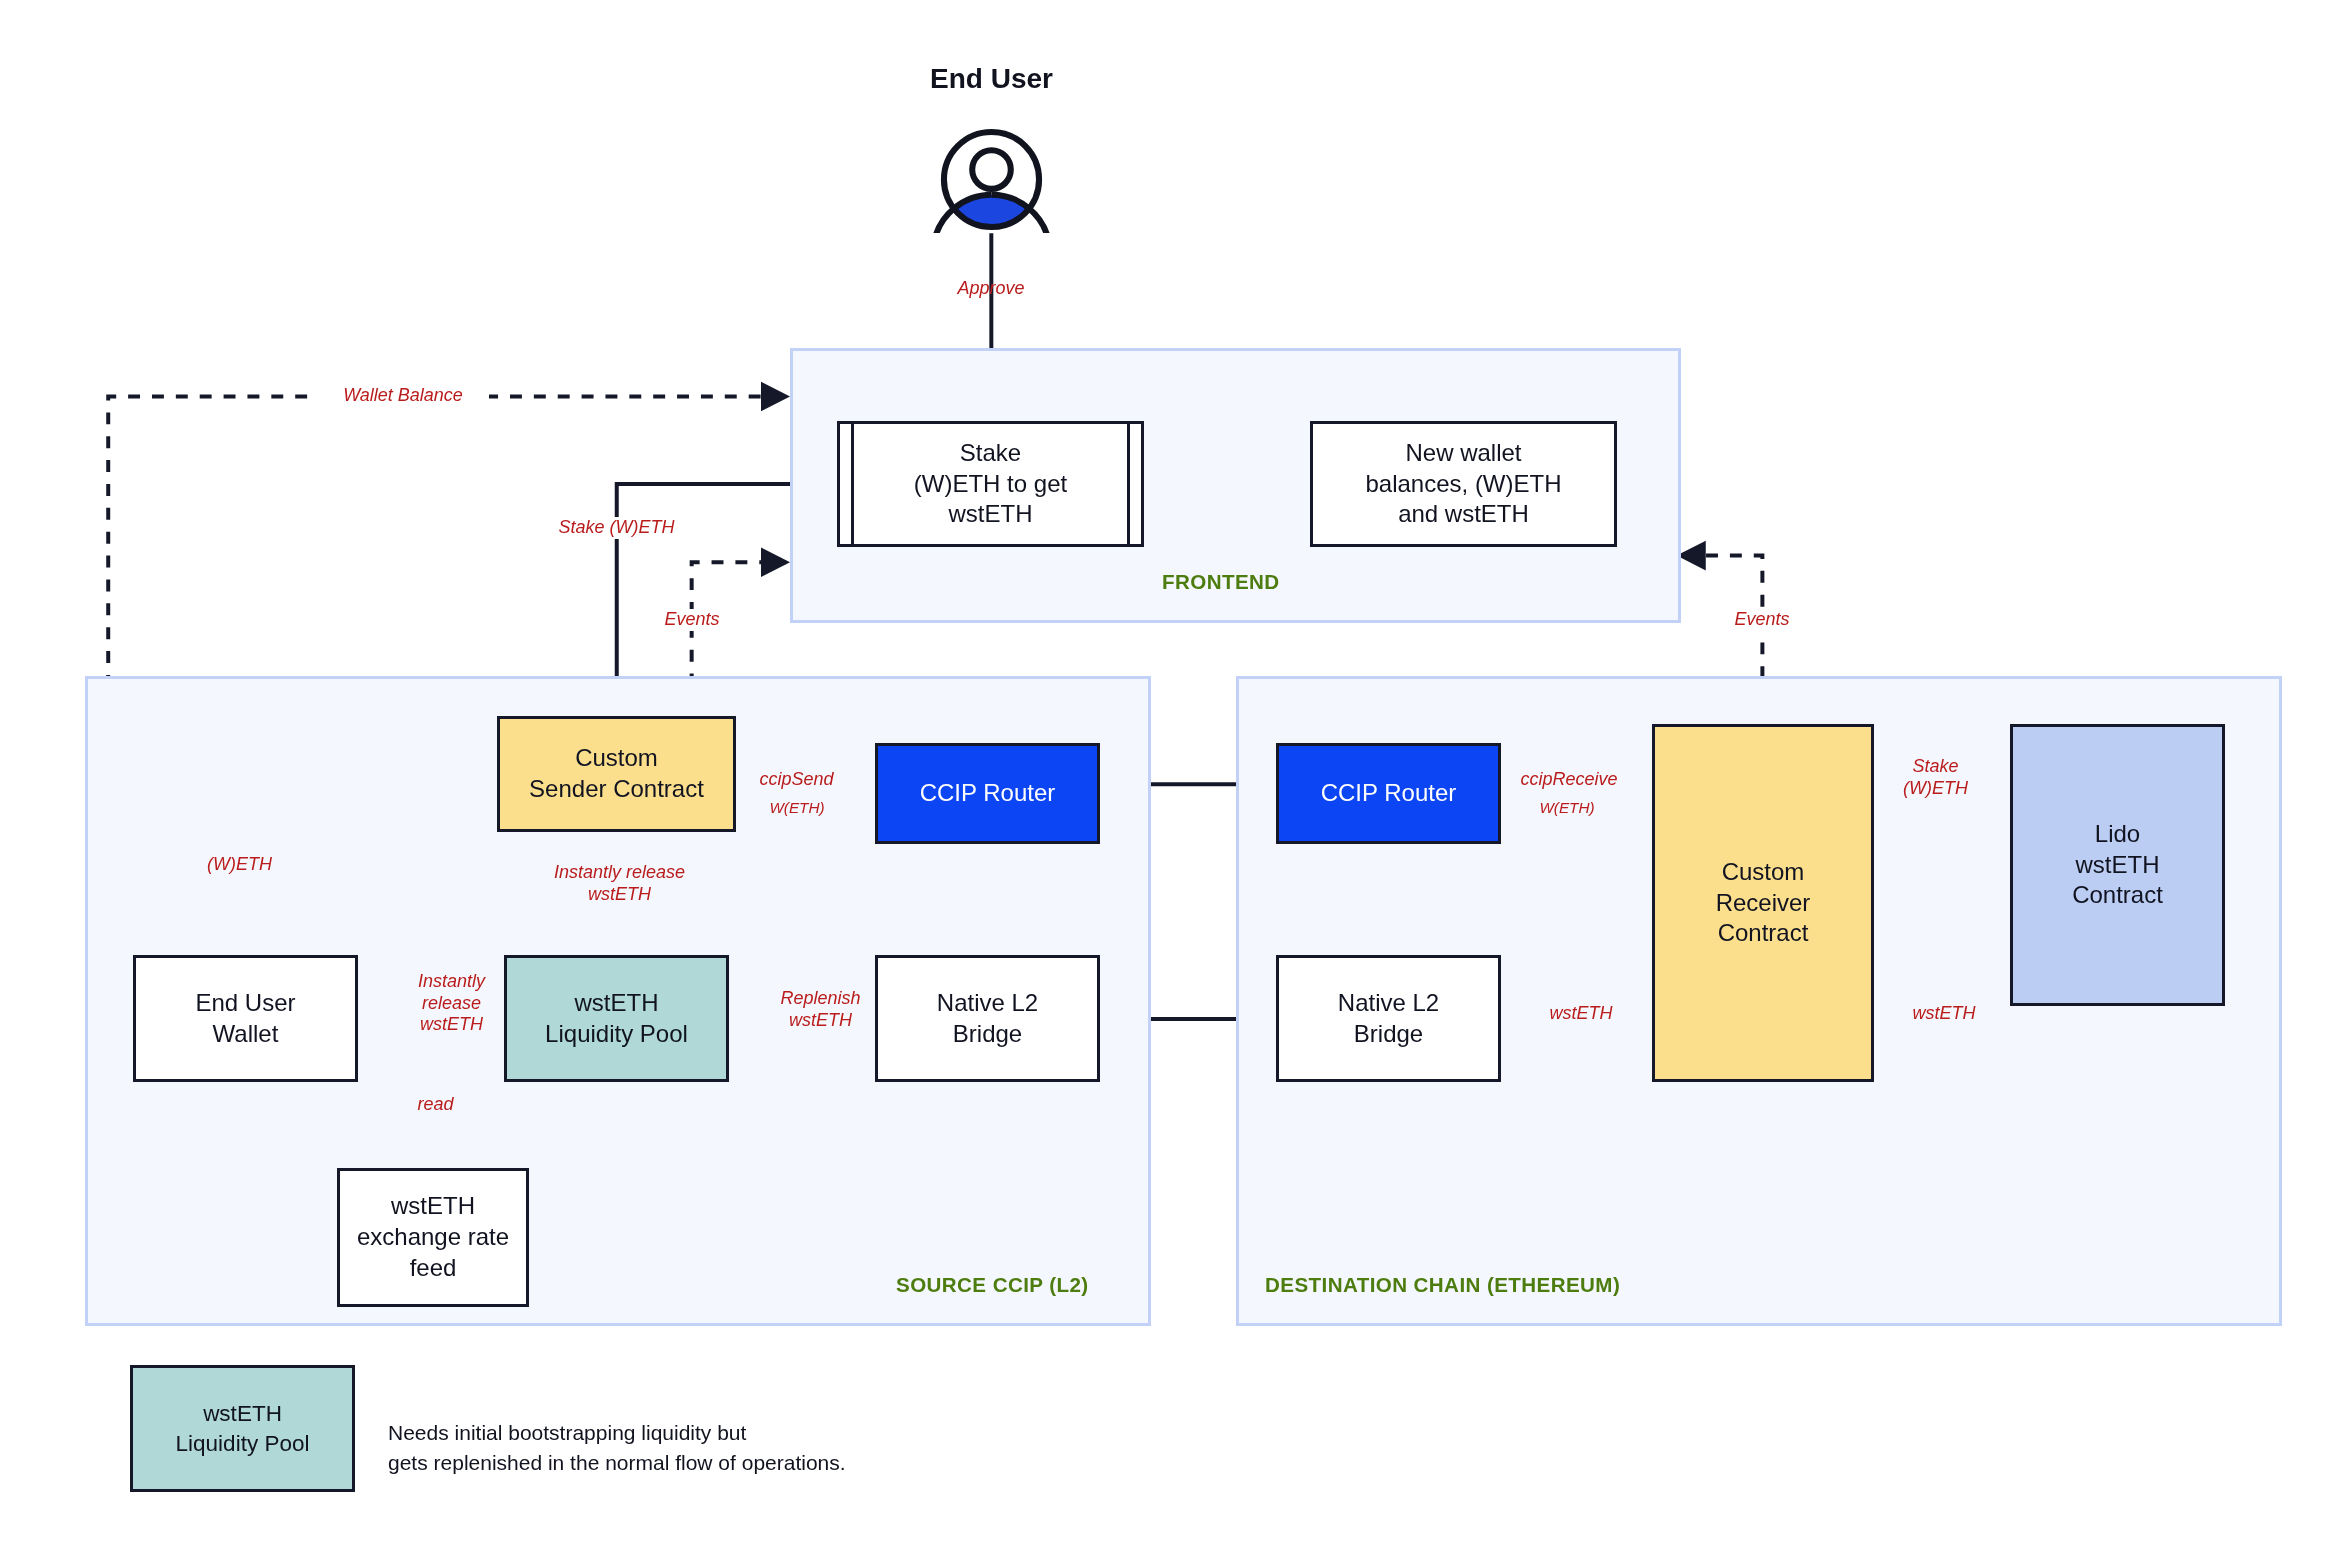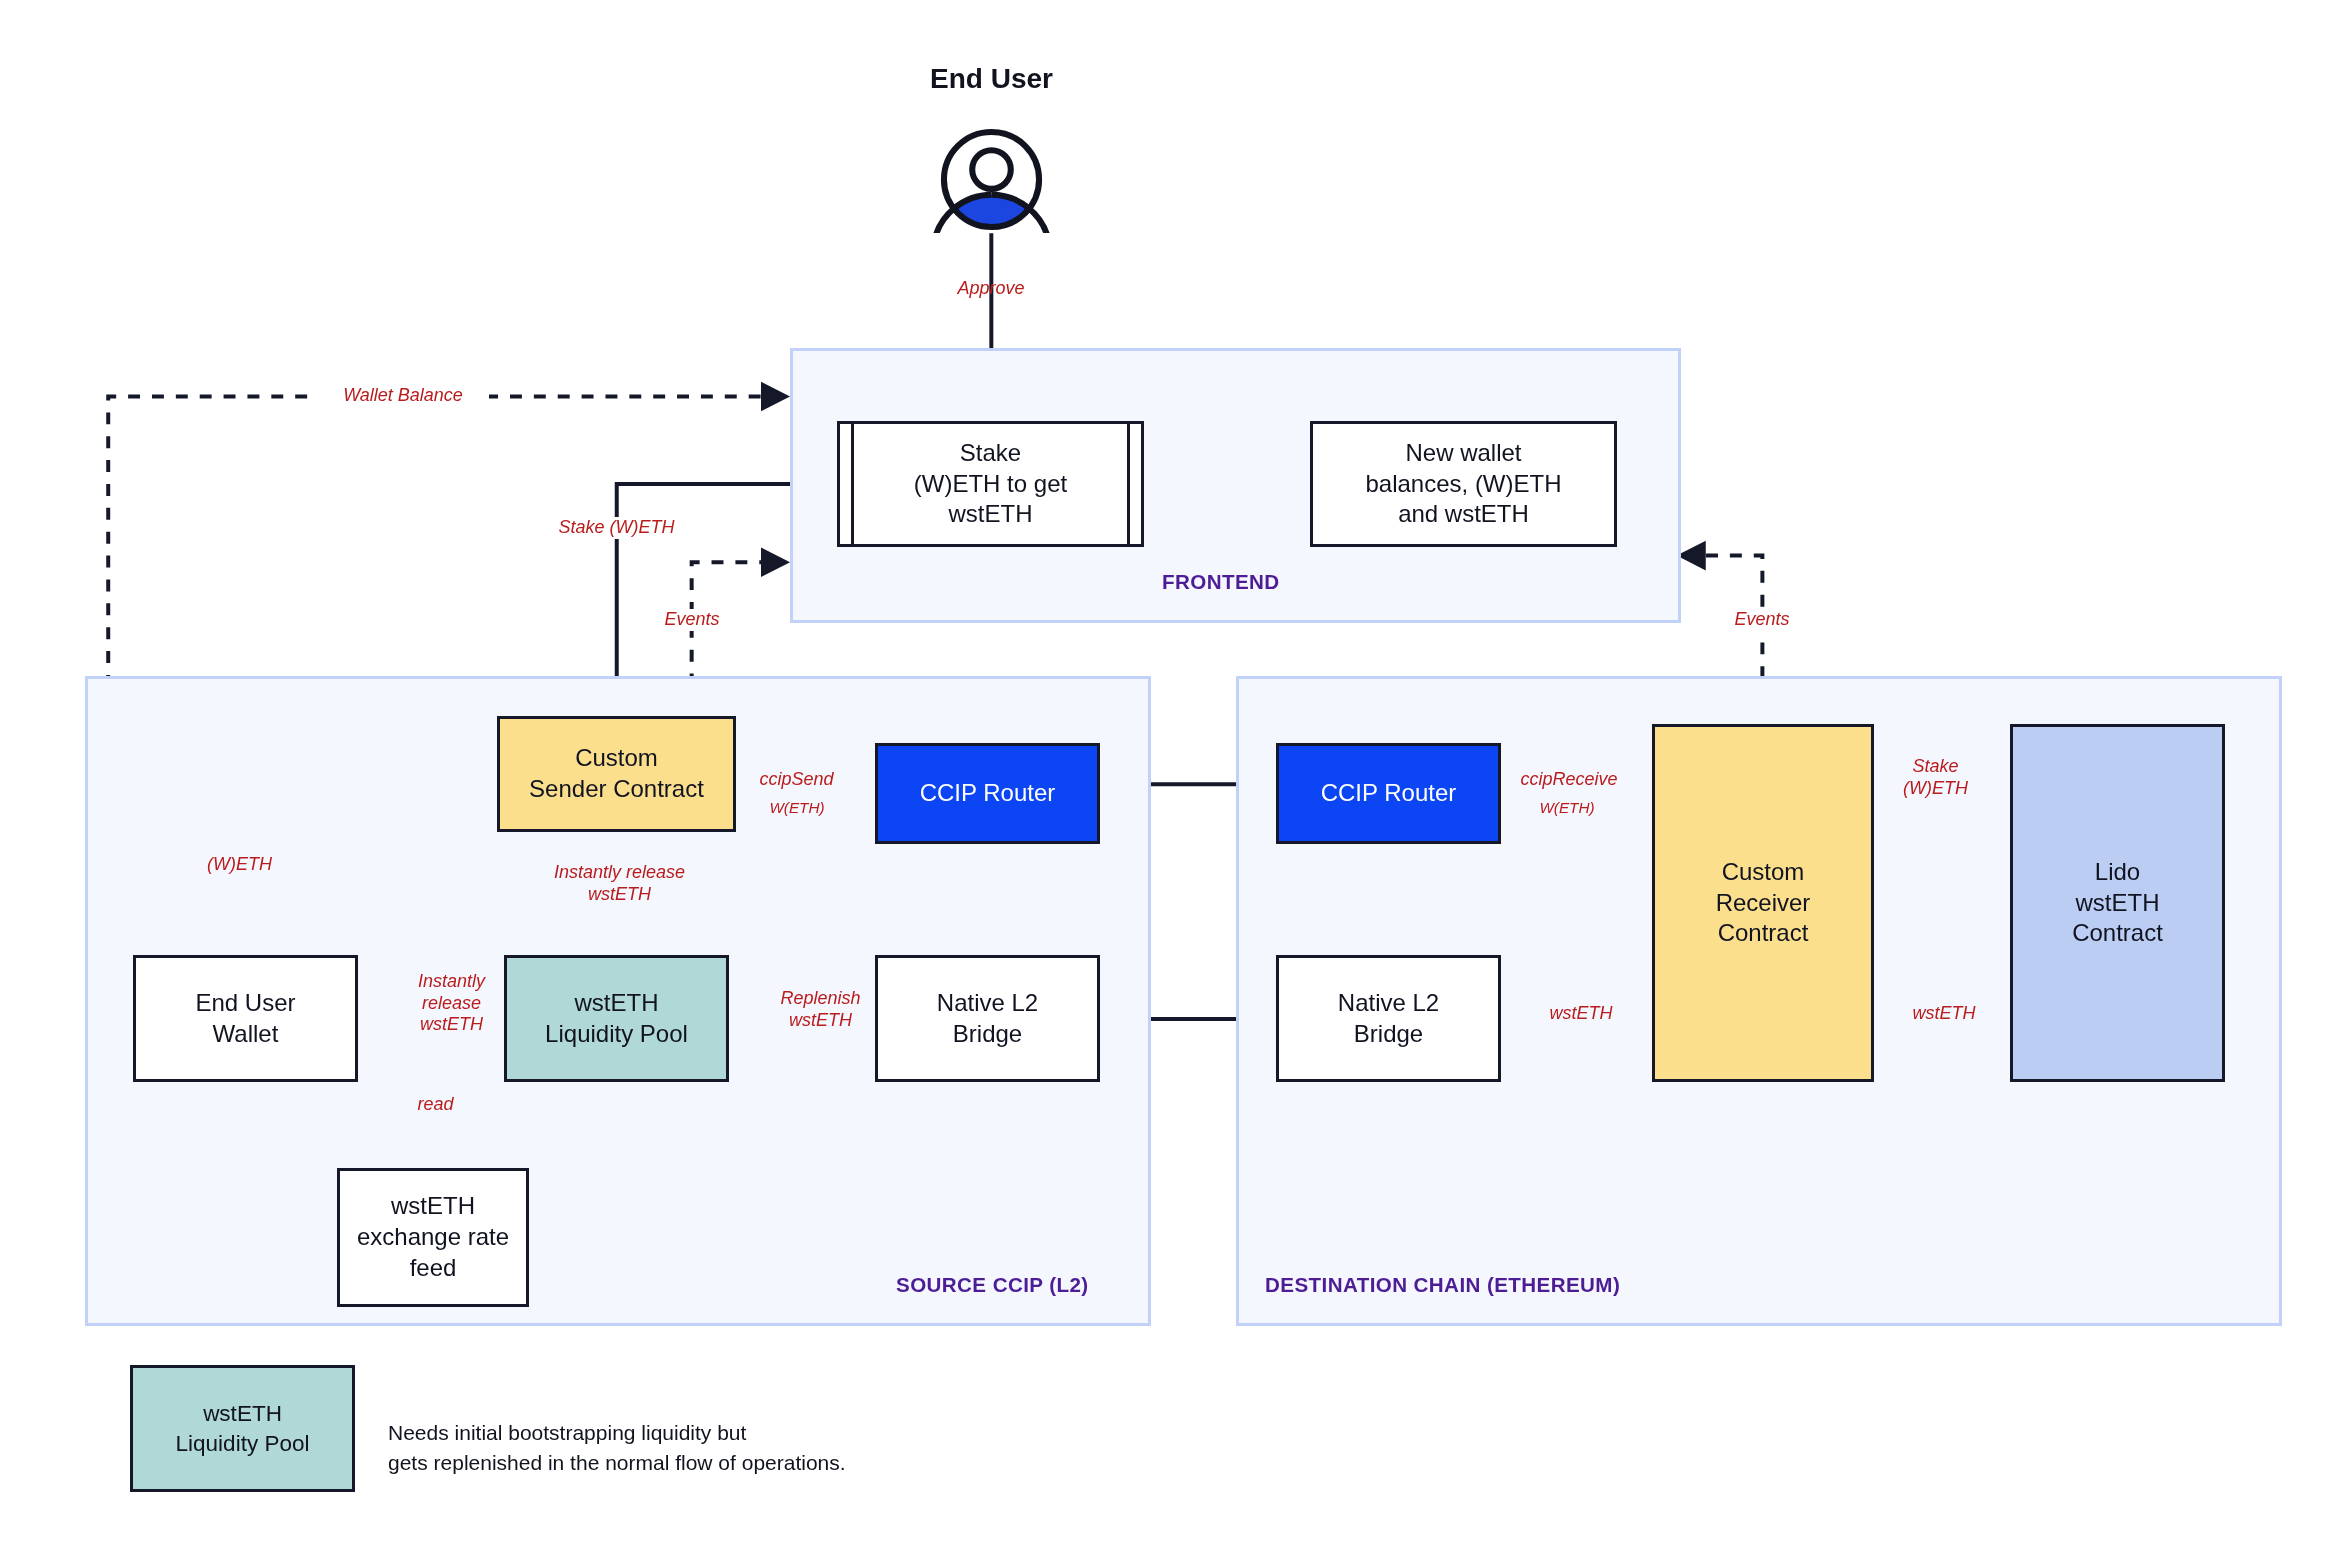--- a/index.html
+++ b/index.html
@@ -31,21 +31,21 @@
     position: absolute;
     background: #f5f7fe;
     border: 3.3px solid #c2d1f8;
     box-sizing: border-box;
   }
   .group-label {
     position: absolute;
     font-size: 20.6px;
     font-weight: bold;
     letter-spacing: 0.4px;
-    color: #4c1d95;
+    color: #4d7c0f;
     white-space: nowrap;
   }
 
   
   .node {
     position: absolute;
     box-sizing: border-box;
     border: 3.3px solid #141828;
     background: #ffffff;
     display: flex;
@@ -256,21 +256,21 @@
     <span class="lbl" style="white-space:pre-line;">Native L2
 Bridge</span>
   </div>
 
   <div class="node orange" style="left:1652px; top:724px; width:222px; height:358px;">
     <span class="lbl" style="white-space:pre-line;">Custom
 Receiver
 Contract</span>
   </div>
 
-  <div class="node periwinkle" style="left:2010px; top:724px; width:215px; height:358px;">
+  <div class="node periwinkle" style="left:2010px; top:724px; width:215px; height:282px;">
     <span class="lbl" style="white-space:pre-line;">Lido
 wstETH
 Contract</span>
   </div>
 
   <div class="elabel" style="left:928px; top:278px; width:126px;">Approve</div>
 
   <div class="elabel" style="left:317px; top:385px; width:172px; background:#ffffff;">Wallet Balance</div>
 
   <div class="elabel" style="left:537px; top:517px; width:159px; background:#ffffff;">Stake (W)ETH</div>

